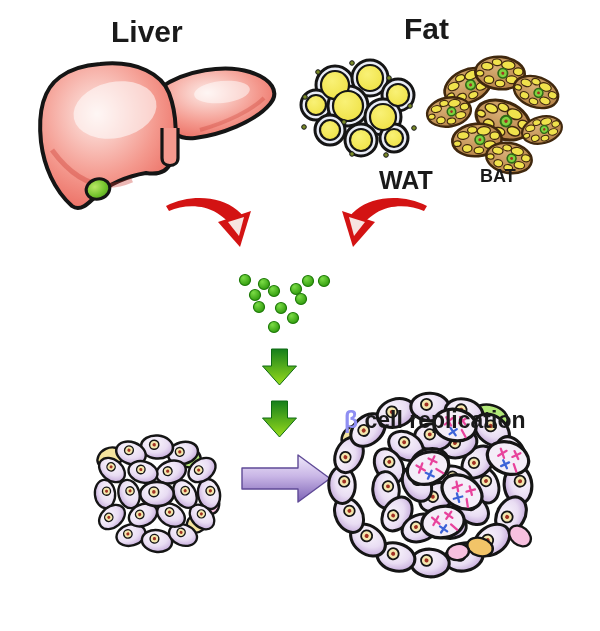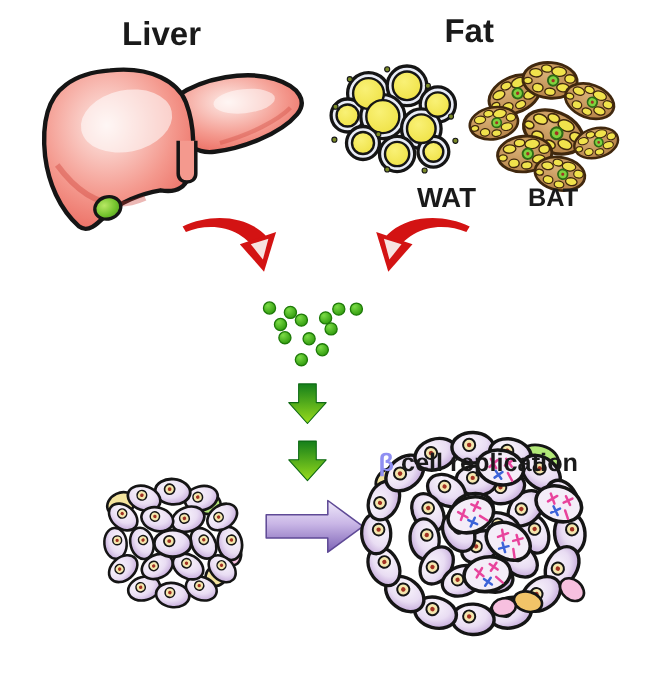--- a/index.html
+++ b/index.html
@@ -7,21 +7,21 @@
     position:relative;width:600px;height:631px;overflow:hidden;
     background:var(--c-background,#fff);
     font-family:"Liberation Sans", sans-serif;
     font-weight:bold;color:var(--c-text,#1a1a1a);
   }
   .canvas svg{position:absolute;left:0;top:0;}
   .lbl{position:absolute;white-space:nowrap;line-height:1.05;}
   .lbl-liver{left:111px;top:16px;font-size:30px;}
   .lbl-fat{left:404px;top:13px;font-size:30px;text-align:center;}
   .lbl-wat{left:341px;top:167px;font-size:25px;margin-left:38px;}
-  .lbl-bat{left:480px;top:167px;font-size:23px;}
+  .lbl-bat{left:480px;top:167px;font-size:18px;}
   .lbl-repl{left:344px;top:368px;font-size:23px;margin-top:40px;}
   .lbl-caption{left:50px;top:582px;width:550px;text-align:center;font-size:27px;}
   .c-alpha{color:var(--c-alpha);}
   .c-beta{color:var(--c-beta);}
   .c-delta{color:var(--c-delta);}
   .c-pp{color:var(--c-pp);}
 </style>
 </head>
 <body>
 

